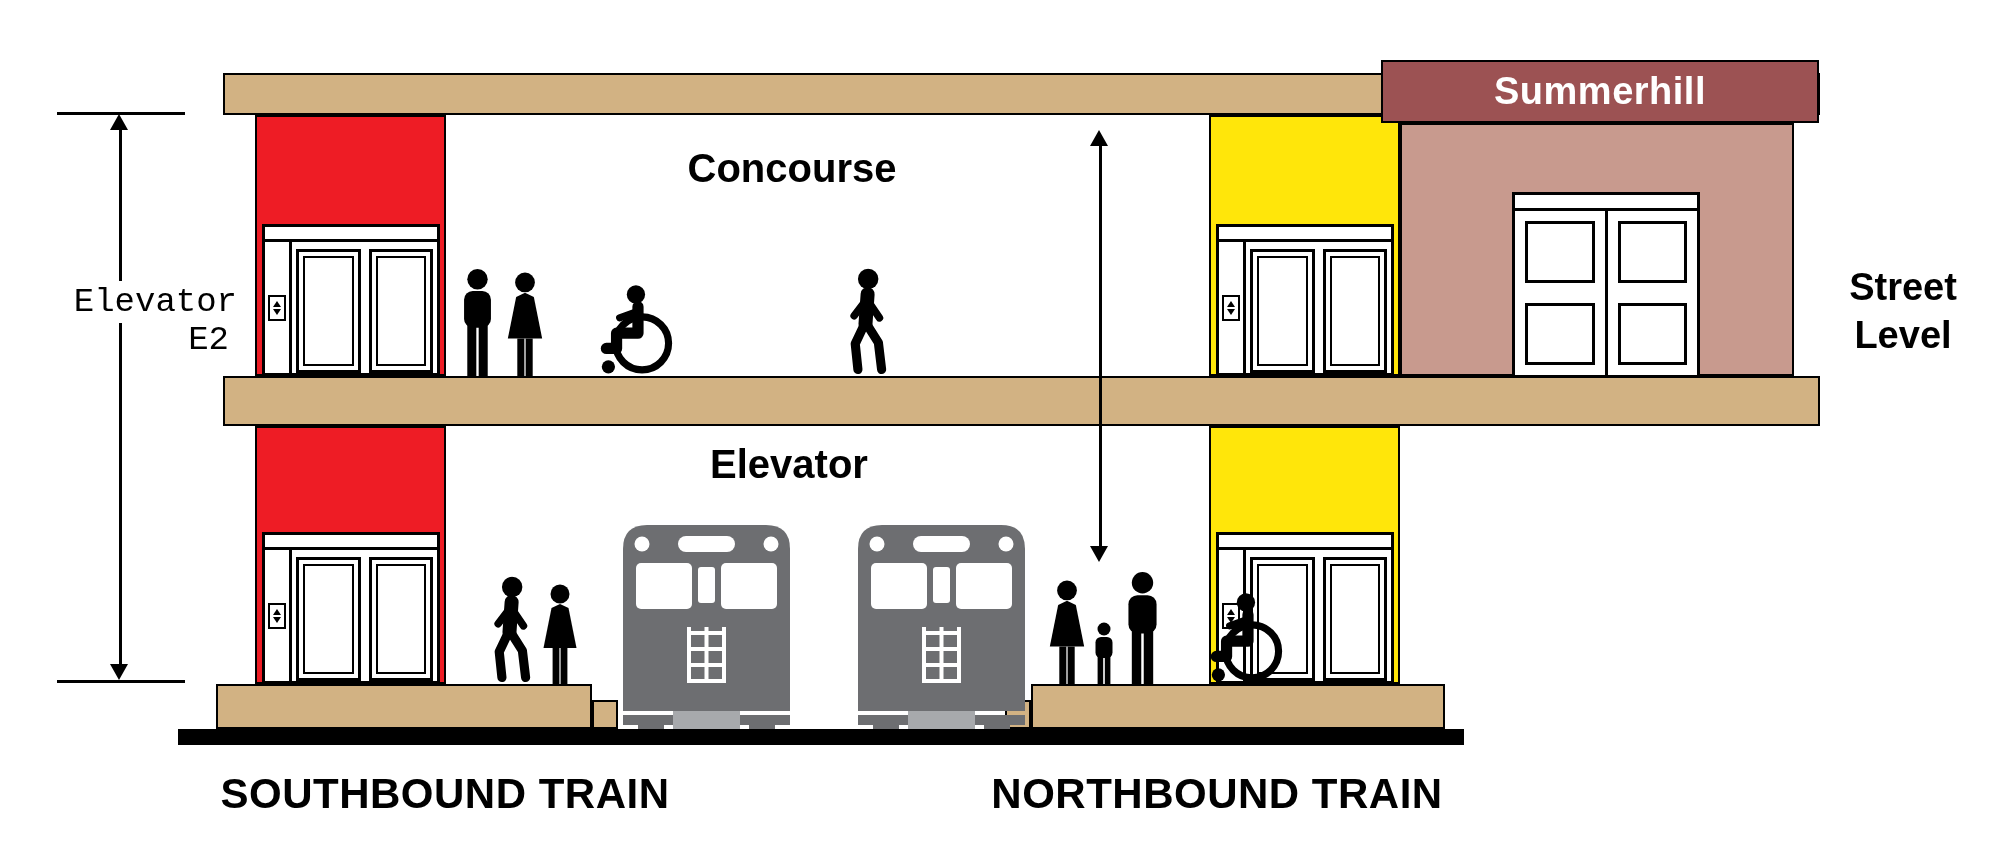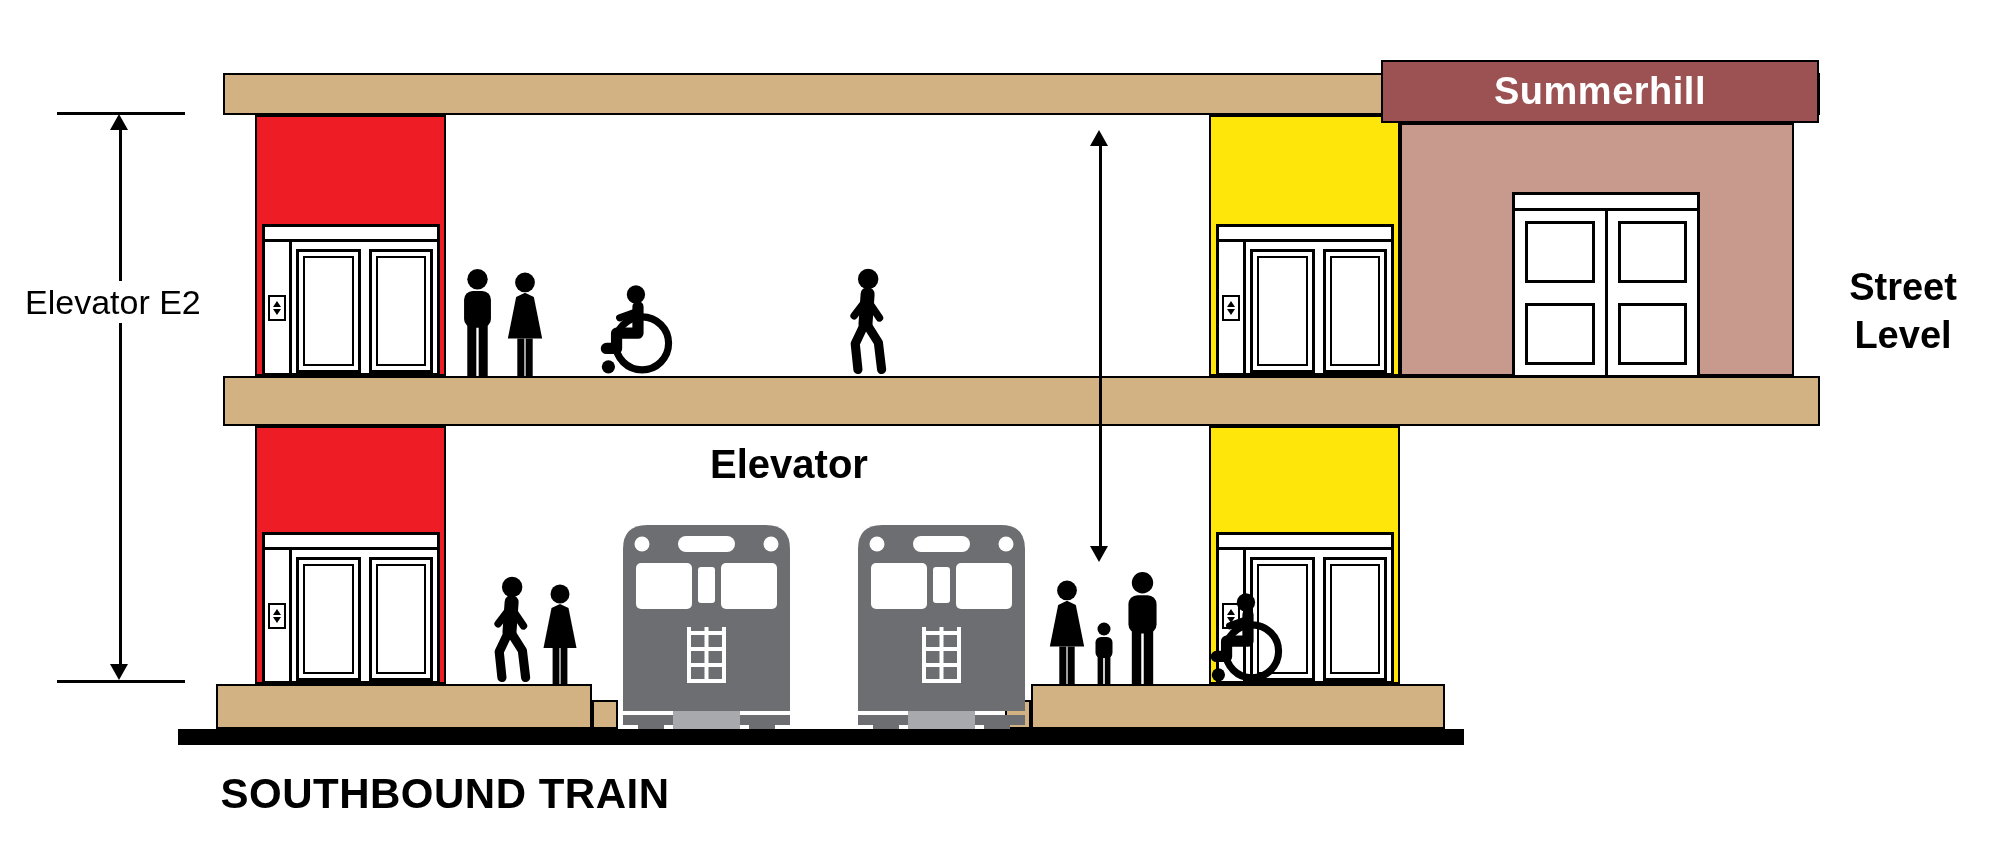--- a/index.html
+++ b/index.html
@@ -45,21 +45,21 @@
   .hcap{position:absolute;height:3px;background:var(--ink);}
   .arrowhead{position:absolute;width:0;height:0;border-left:9px solid transparent;border-right:9px solid transparent;}
   .arrowhead.up{border-bottom:16px solid var(--ink);}
   .arrowhead.down{border-top:16px solid var(--ink);}
 
   
   .label{position:absolute;text-align:center;color:var(--ink);}
   .label.big{font-size:40px;font-weight:bold;}
   .label.track{font-size:42px;font-weight:bold;letter-spacing:.5px;}
   .label.street{font-size:38px;font-weight:bold;line-height:1.25;}
-  .elev-label{position:absolute;font-size:34px;text-align:left;}
+  .elev-label{position:absolute;font-size:34px;text-align:right;font-family:Liberation Mono, monospace;}
   .elev-label span{background:#fff;padding:2px 8px;}
 
   
   .fig{position:absolute;fill:#000;}
   .train{position:absolute;color:var(--train);}
 </style>
 </head>
 <body>
 
 <div class="stage">
@@ -214,20 +214,21 @@
   <div class="arrowhead up" style="left:110px;top:114px"></div>
   <div class="arrowhead down" style="left:110px;top:664px"></div>
   <div class="elev-label" style="left:17px;top:283px;width:220px">
     <span>Elevator E2</span>
   </div>
 
   <div class="vline" style="left:1099px;top:146px;height:400px"></div>
   <div class="arrowhead up" style="left:1090px;top:130px"></div>
   <div class="arrowhead down" style="left:1090px;top:546px"></div>
 
+  <div class="label big" style="left:642px;top:146px;width:300px">Concourse</div>
   <div class="label big" style="left:664px;top:442px;width:250px">Elevator</div>
   <div class="label street" style="left:1810px;top:264px;width:186px">Street Level</div>
 
   <svg class="train" style="left:611px;top:515px;width:191px;height:214px" viewBox="0 0 191 214">
       <use href="#train-front"></use>
     </svg>
   <svg class="train" style="left:846px;top:515px;width:191px;height:214px" viewBox="0 0 191 214">
       <use href="#train-front"></use>
     </svg>
 
@@ -257,14 +258,15 @@
       <use href="#fig-child"></use>
     </svg>
   <svg class="fig" style="left:1120px;top:570px;width:45px;height:114px" viewBox="0 0 40 100" preserveAspectRatio="xMidYMax meet">
       <use href="#fig-man"></use>
     </svg>
   <svg class="fig" style="left:1198px;top:592px;width:102px;height:92px" viewBox="0 0 100 90" preserveAspectRatio="xMidYMax meet">
       <use href="#fig-wheelchair"></use>
     </svg>
 
   <div class="label track" style="left:190px;top:770px;width:510px">SOUTHBOUND TRAIN</div>
+  <div class="label track" style="left:962px;top:770px;width:510px">NORTHBOUND TRAIN</div>
 
 </div>
 
 </body></html>

